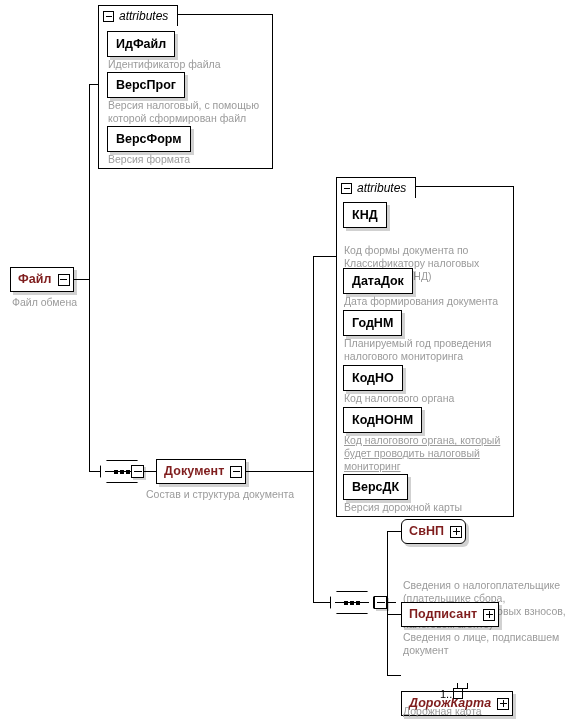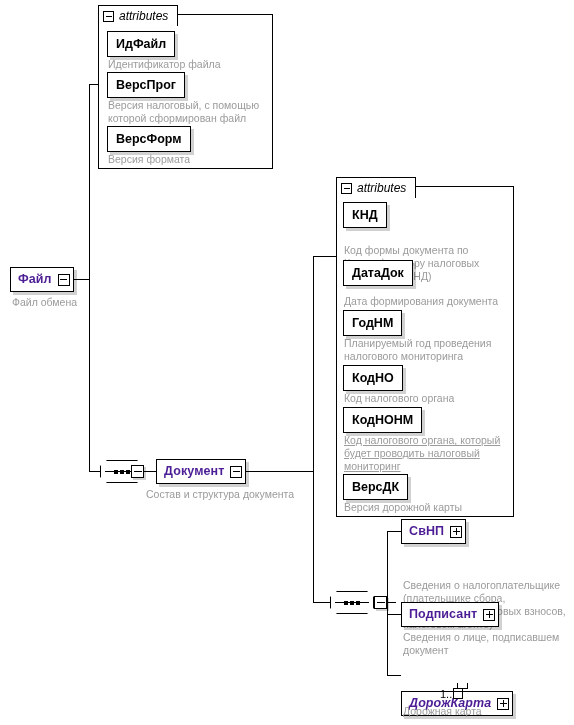--- a/index.html
+++ b/index.html
@@ -36,21 +36,21 @@
     box-shadow: 3px 3px 0 0 rgba(0,0,0,0.18);
     display: flex;
     align-items: center;
     height: 25px;
     padding: 0 3px 0 7px;
     white-space: nowrap;
   }
   .node .node-label {
     font-size: 12.5px;
     font-weight: bold;
-    color: #4c1d95;
+    color: #7f1d1d;
     line-height: 1;
     letter-spacing: 0.1px;
   }
 
   
   .node.stacked::before,
   .node.stacked::after {
     content: "";
     position: absolute;
     left: 2px;
@@ -342,21 +342,21 @@
 </div>
 <div class="attrtab-mask" style="left:337px; top:196px; width:78px;"></div>
 
 <div class="attr" style="left:343px; top:202px;">
   <span>КНД</span>
 </div>
 <div class="desc" style="left:344px; top:244px; width:168px;">Код формы документа по
 Классификатору налоговых
 документов (КНД)</div>
 
-<div class="attr" style="left:343px; top:260px;">
+<div class="attr" style="left:343px; top:268px;">
   <span>ДатаДок</span>
 </div>
 <div class="desc" style="left:344px; top:295px; width:172px;">Дата формирования документа</div>
 
 <div class="attr" style="left:343px; top:310px;">
   <span>ГодНМ</span>
 </div>
 <div class="desc" style="left:344px; top:337px; width:172px;">Планируемый год проведения
 налогового мониторинга</div>
 
@@ -380,21 +380,21 @@
 <div class="seq" style="left:330px; top:591px;">
   <div class="oct-shadow"></div>
   <div class="oct"></div>
   <div class="seq-rule"></div>
   <div class="dot" style="left:14px;"></div>
   <div class="dot" style="left:20px;"></div>
   <div class="dot" style="left:26px;"></div>
 </div>
 <div class="toggle-std" style="left:374px; top:596px;"></div>
 
-<div class="node" style="left:401px; top:519px;">
+<div class="node" style="left:401px; top:519px;border-radius:6px;">
   <span class="node-label">СвНП</span>
   <span class="toggle plus"></span>
 </div>
 <div class="desc" style="left:403px; top:572px; width:170px;margin-top:7px;">Сведения о налогоплательщике
 (плательщике сбора,
 плательщике страховых взносов,
 налоговом агенте)</div>
 
 <div class="node" style="left:401px; top:602px;">
   <span class="node-label">Подписант</span>

